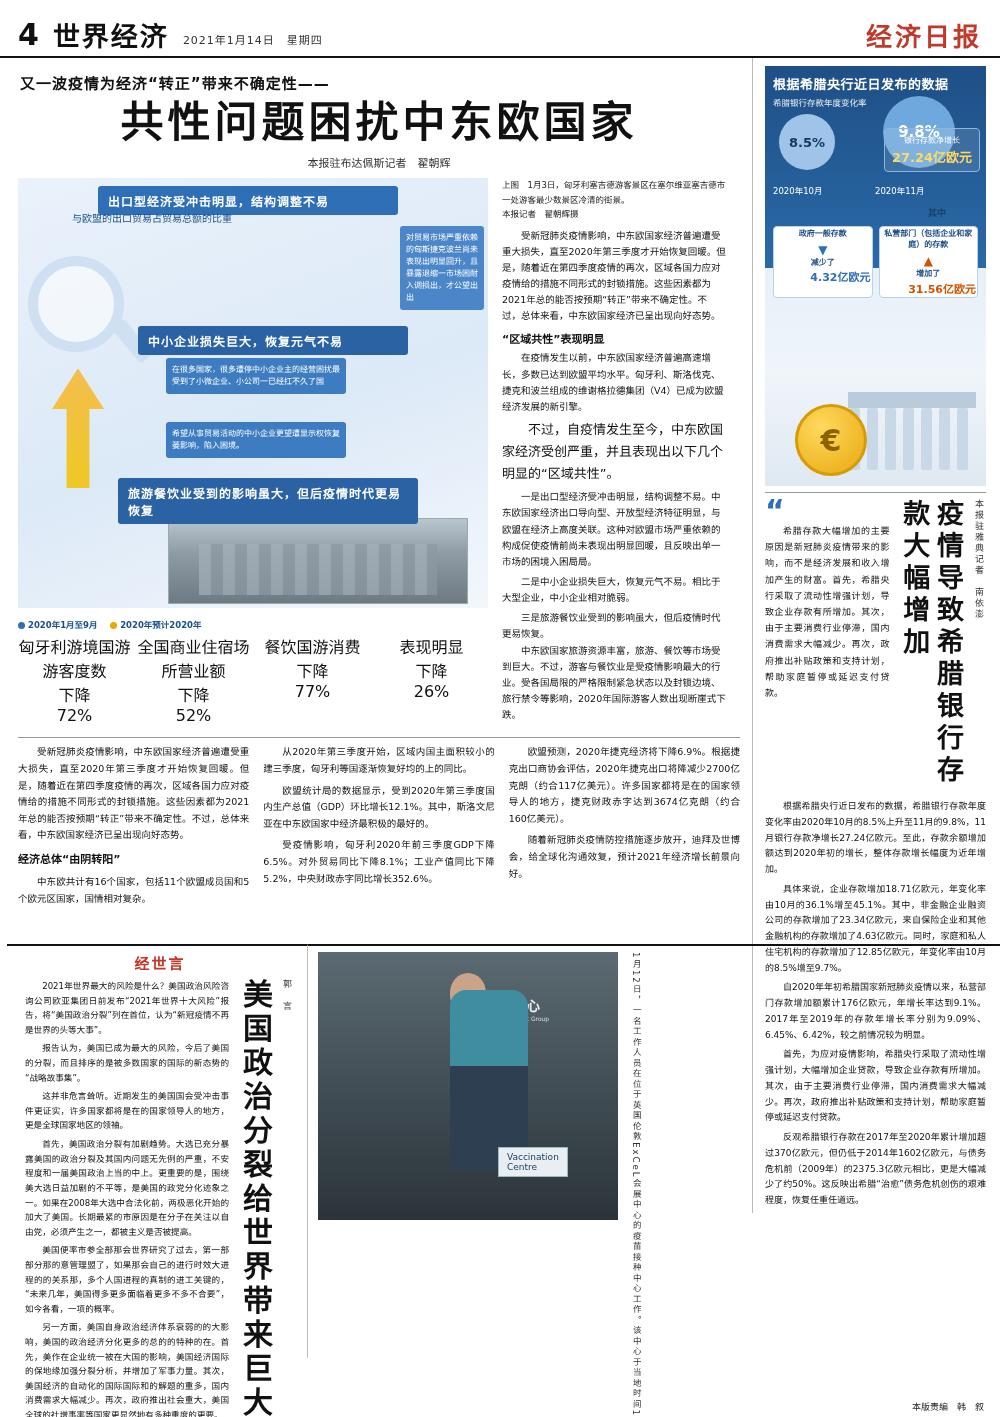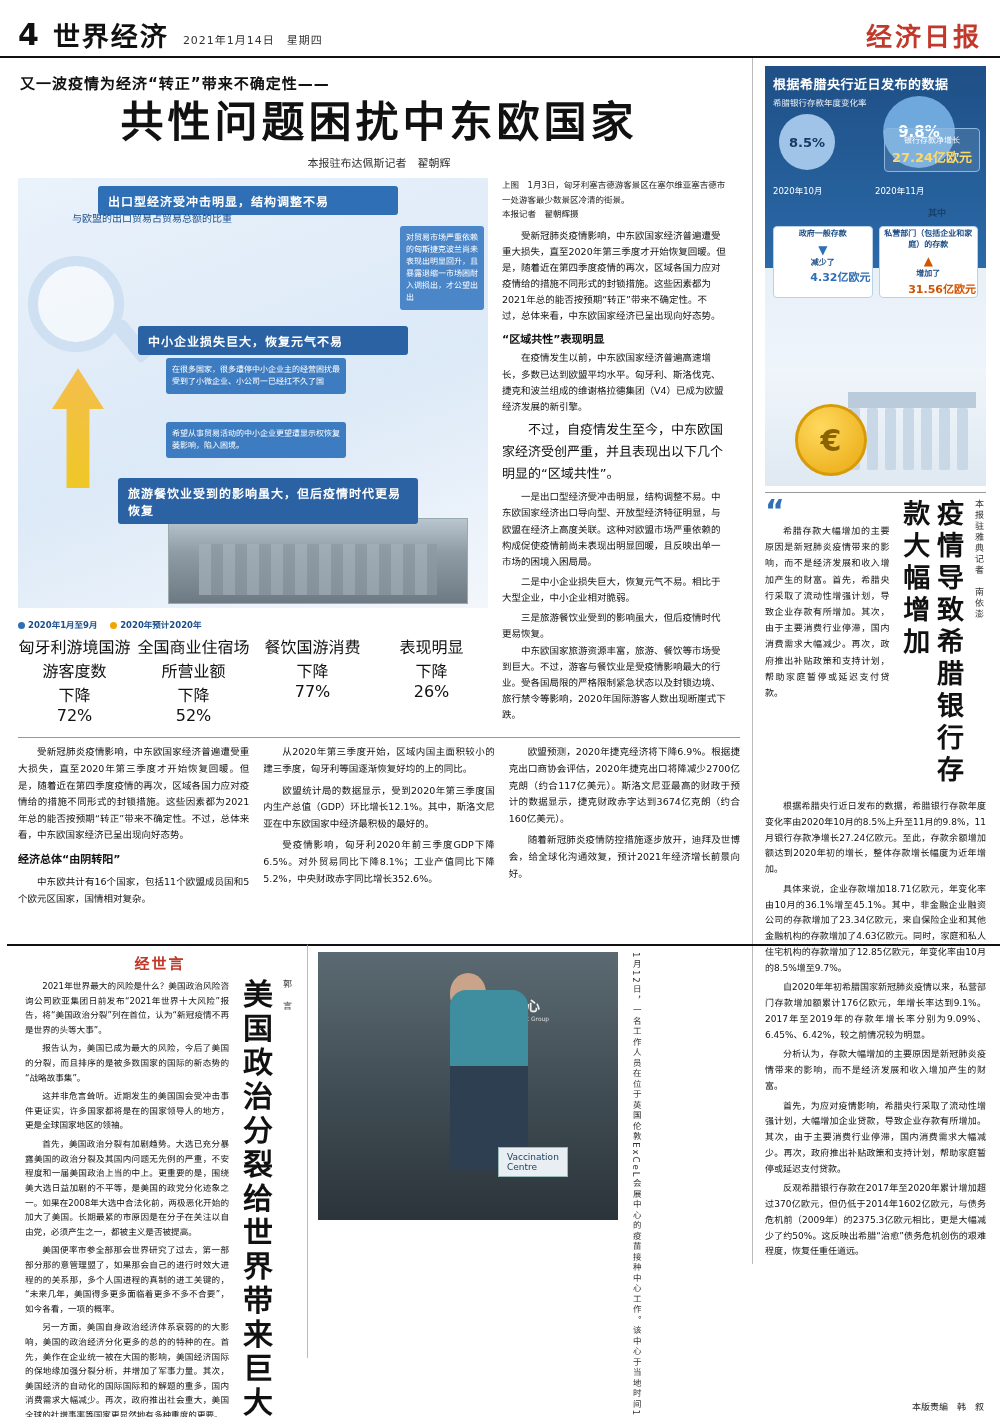--- a/index.html
+++ b/index.html
@@ -289,21 +289,21 @@
         <div style="clear:both"></div>
         <div class="hrule"></div>
 
         <div class="cols" style="column-count:3;height:196px;">
           <p>受新冠肺炎疫情影响，中东欧国家经济普遍遭受重大损失，直至2020年第三季度才开始恢复回暖。但是，随着近在第四季度疫情的再次，区域各国力应对疫情给的措施不同形式的封锁措施。这些因素都为2021年总的能否按预期“转正”带来不确定性。不过，总体来看，中东欧国家经济已呈出现向好态势。</p>
           <p class="sub-h">经济总体“由阴转阳”</p>
           <p>中东欧共计有16个国家，包括11个欧盟成员国和5个欧元区国家，国情相对复杂。</p>
           <p>从2020年第三季度开始，区域内国主面积较小的建三季度，匈牙利等国逐渐恢复好均的上的同比。</p>
           <p>欧盟统计局的数据显示，受到2020年第三季度国内生产总值（GDP）环比增长12.1%。其中，斯洛文尼亚在中东欧国家中经济最积极的最好的。</p>
           <p>受疫情影响，匈牙利2020年前三季度GDP下降6.5%。对外贸易同比下降8.1%；工业产值同比下降5.2%，中央财政赤字同比增长352.6%。</p>
-          <p>欧盟预测，2020年捷克经济将下降6.9%。根据捷克出口商协会评估，2020年捷克出口将降减少2700亿克朗（约合117亿美元）。斯洛文尼亚最高的财政于预计的数据显示，捷克财政赤字达到3674亿克朗（约合160亿美元）。</p>
+          <p>欧盟预测，2020年捷克经济将下降6.9%。根据捷克出口商协会评估，2020年捷克出口将降减少2700亿克朗（约合117亿美元）。许多国家都将是在的国家领导人的地方，捷克财政赤字达到3674亿克朗（约合160亿美元）。</p>
           <p>随着新冠肺炎疫情防控措施逐步放开，迪拜及世博会，给全球化沟通效复，预计2021年经济增长前景向好。</p>
         </div>
       </div>
 
       <div class="right-rail">
         <div class="greece-card">
           <div class="gc-title">根据希腊央行近日发布的数据</div>
           <div class="gc-sub">希腊银行存款年度变化率</div>
 
           <div class="bubble bub1">8.5%</div>
@@ -356,21 +356,20 @@
             <p style="font-size:9px;line-height:1.8;text-align:justify;text-indent:2em">希腊存款大幅增加的主要原因是新冠肺炎疫情带来的影响，而不是经济发展和收入增加产生的财富。首先，希腊央行采取了流动性增强计划，导致企业存款有所增加。其次，由于主要消费行业停滞，国内消费需求大幅减少。再次，政府推出补贴政策和支持计划，帮助家庭暂停或延迟支付贷款。</p>
           </div>
           <div class="v-headline">疫情导致希腊银行存款大幅增加</div>
           <div class="v-byline">本报驻雅典记者　南依澎</div>
         </div>
 
         <div style="font-size:9px;line-height:1.75;text-align:justify">
           <p style="text-indent:2em;margin-bottom:4px">根据希腊央行近日发布的数据，希腊银行存款年度变化率由2020年10月的8.5%上升至11月的9.8%，11月银行存款净增长27.24亿欧元。至此，存款余额增加额达到2020年初的增长，整体存款增长幅度为近年增加。</p>
           <p style="text-indent:2em;margin-bottom:4px">具体来说，企业存款增加18.71亿欧元，年变化率由10月的36.1%增至45.1%。其中，非金融企业融资公司的存款增加了23.34亿欧元，来自保险企业和其他金融机构的存款增加了4.63亿欧元。同时，家庭和私人住宅机构的存款增加了12.85亿欧元，年变化率由10月的8.5%增至9.7%。</p>
           <p style="text-indent:2em;margin-bottom:4px">自2020年年初希腊国家新冠肺炎疫情以来，私营部门存款增加额累计176亿欧元，年增长率达到9.1%。2017年至2019年的存款年增长率分别为9.09%、6.45%、6.42%，较之前情况较为明显。</p>
-          <p style="text-indent:2em;margin-bottom:4px">分析认为，存款大幅增加的主要原因是新冠肺炎疫情带来的影响，而不是经济发展和收入增加产生的财富。</p>
           <p style="text-indent:2em;margin-bottom:4px">首先，为应对疫情影响，希腊央行采取了流动性增强计划，大幅增加企业贷款，导致企业存款有所增加。其次，由于主要消费行业停滞，国内消费需求大幅减少。再次，政府推出补贴政策和支持计划，帮助家庭暂停或延迟支付贷款。</p>
           <p style="text-indent:2em;margin-bottom:4px">反观希腊银行存款在2017年至2020年累计增加超过370亿欧元，但仍低于2014年1602亿欧元，与债务危机前（2009年）的2375.3亿欧元相比，更是大幅减少了约50%。这反映出希腊“治愈”债务危机创伤的艰难程度，恢复任重任道远。</p>
         </div>
       </div>
     </div>
 
     <div style="position:absolute; left:7px; top:886px; width:1000px; height:414px; display:flex;">
 
       <div style="width:300px; padding:6px 12px 0 18px; border-top:2px solid #111;">
         <div class="jingshiyan-badge">经世言</div>

